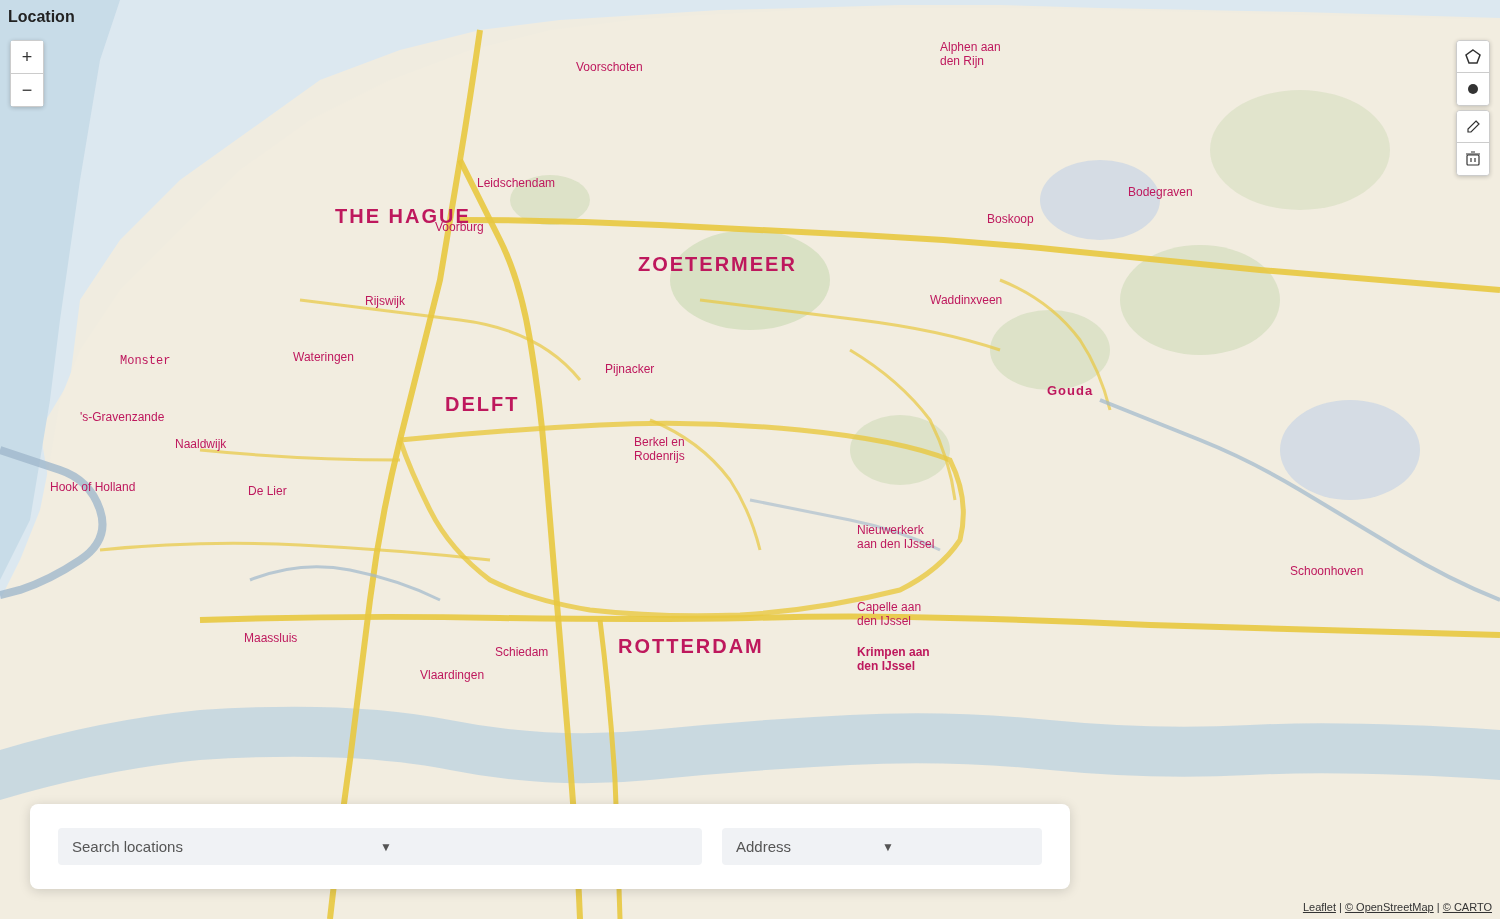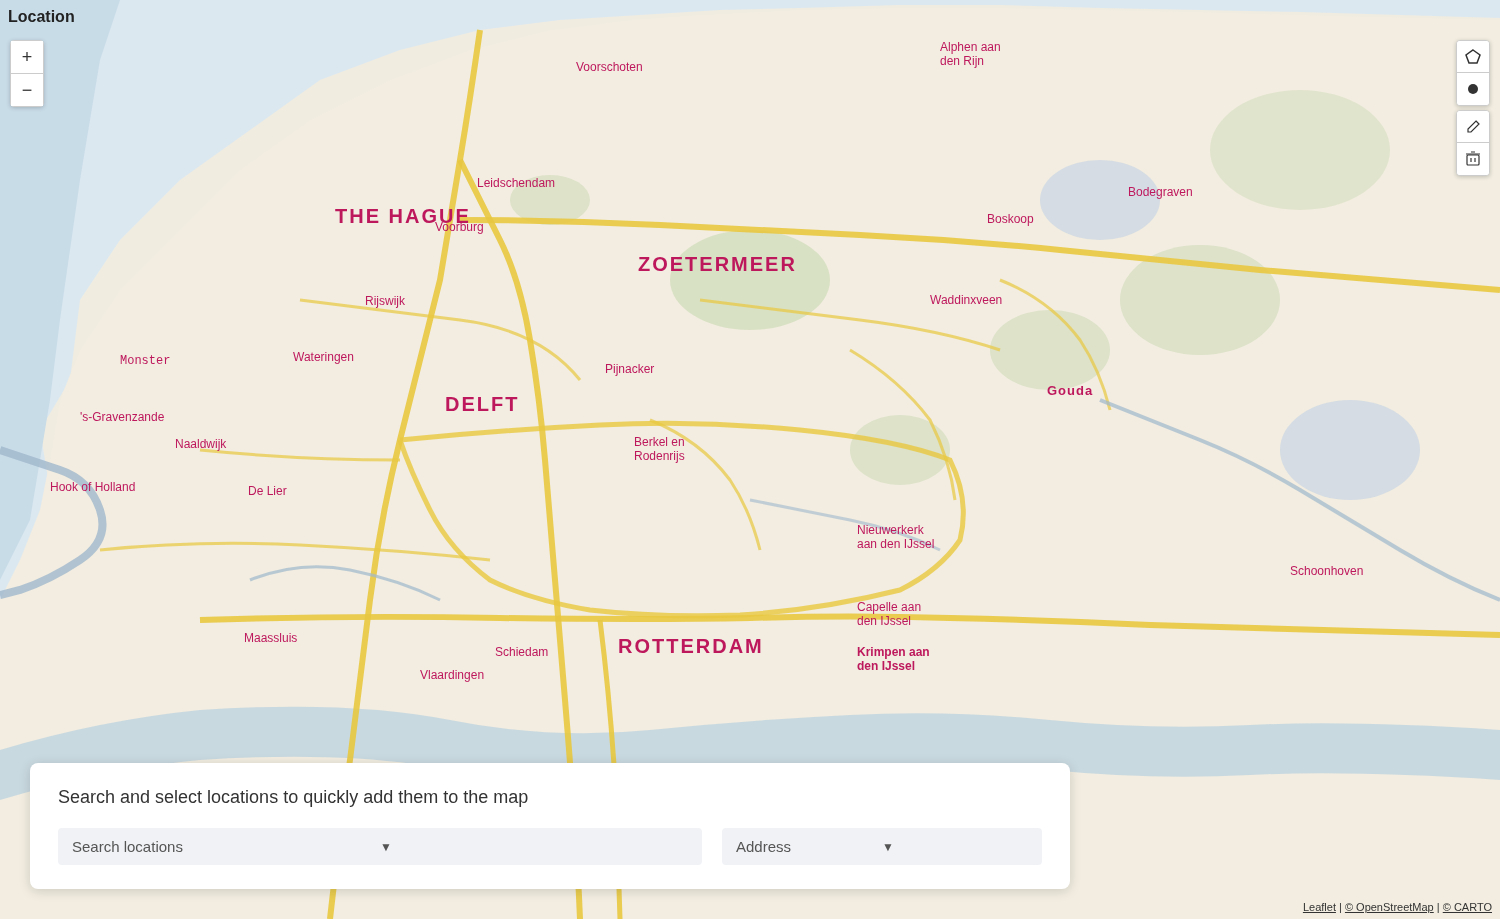--- a/index.html
+++ b/index.html
@@ -318,21 +318,20 @@
           <line x1="1" y1="3" x2="15" y2="3" stroke="#333" stroke-width="1.2"></line>
           <line x1="6" y1="1" x2="10" y2="1" stroke="#333" stroke-width="1.2"></line>
           <line x1="6" y1="7" x2="6" y2="11" stroke="#333" stroke-width="1.2"></line>
           <line x1="10" y1="7" x2="10" y2="11" stroke="#333" stroke-width="1.2"></line>
         </svg>
       </button>
     </div>
   </div>
 
   <div id="bottom-panel">
-    <div id="panel-description">Search and select locations to quickly add them to the map</div>
     <div id="search-row">
       <button class="search-dropdown">
         <span>Search locations</span>
         <span class="arrow">▼</span>
       </button>
       <button class="search-dropdown" id="address-dropdown">
         <span>Address</span>
         <span class="arrow">▼</span>
       </button>
     </div>

